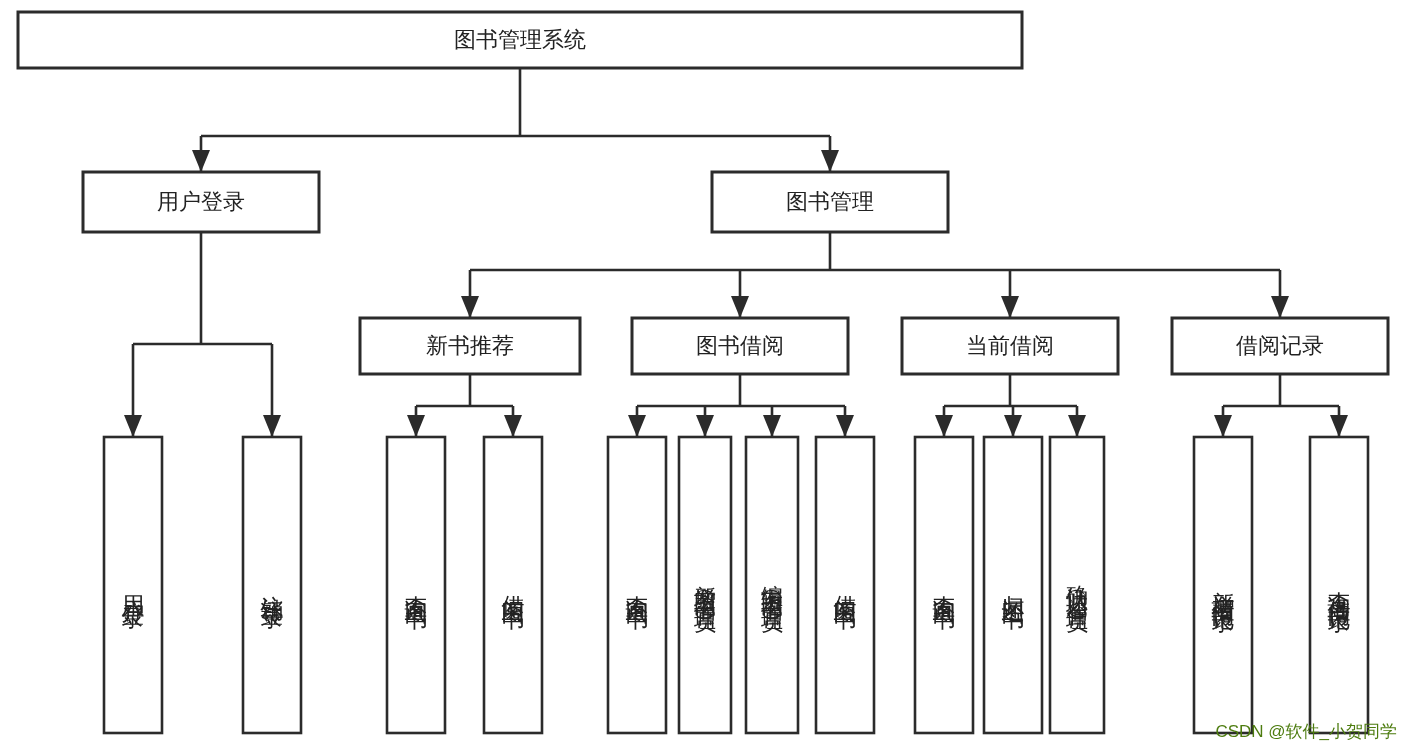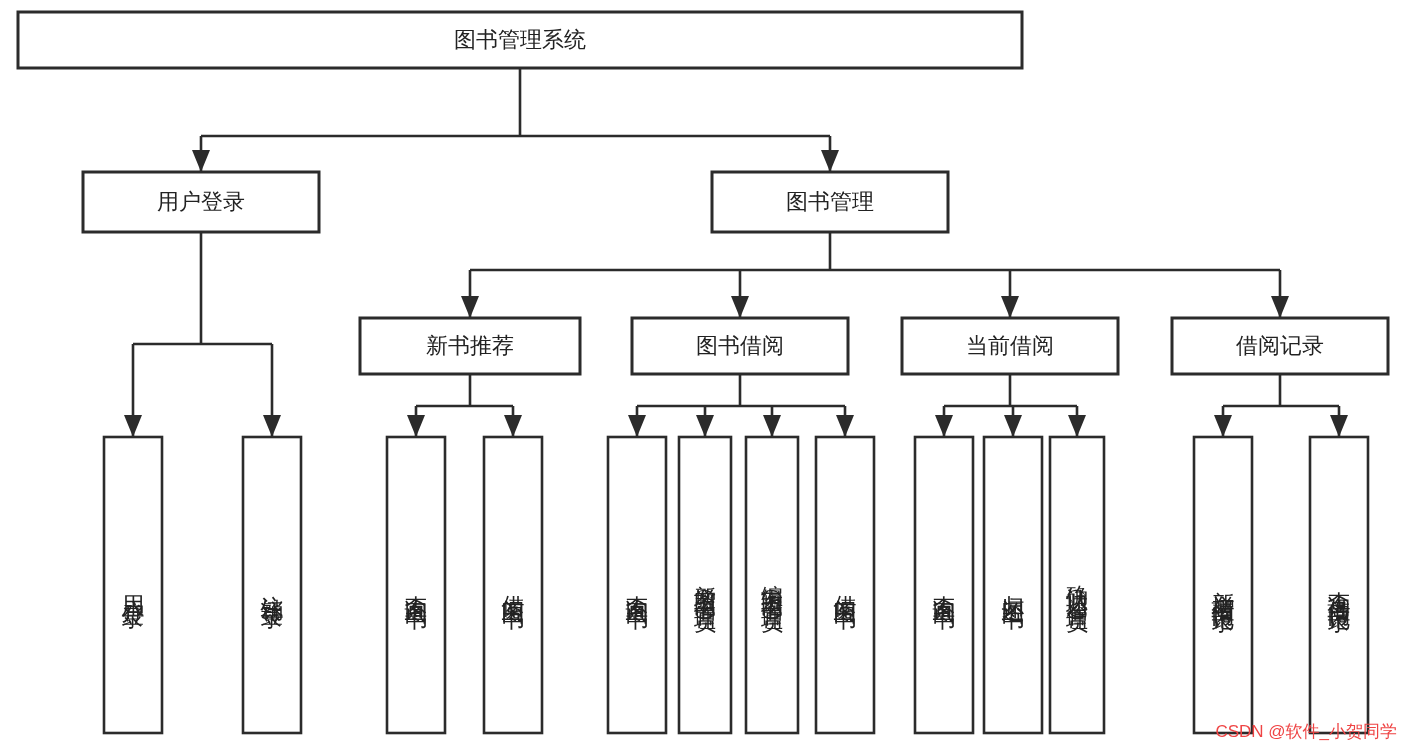--- a/index.html
+++ b/index.html
@@ -33,21 +33,21 @@
     line-height:1;
     letter-spacing:4px;
     color:#222222;
     white-space:nowrap;
   }
   .watermark{
     position:absolute;
     right:8px;bottom:4px;
     font-family:"Liberation Sans","DejaVu Sans",sans-serif;
     font-size:17px;
-    color:#ef4444;
+    color:#4d7c0f;
     white-space:nowrap;
     user-select:none;
   }
 </style>
 </head>
 <body>
 
 <div id="diagram-root">
 
   <svg class="canvas" id="svg-canvas" viewBox="0 0 1405 747" xmlns="http://www.w3.org/2000/svg">

